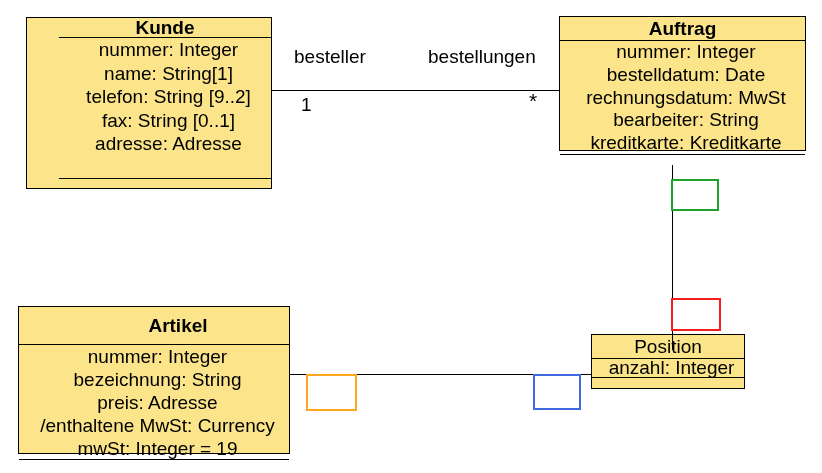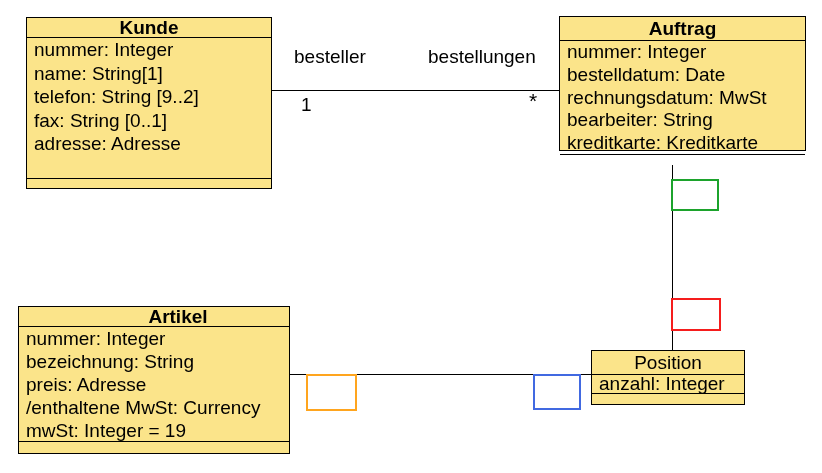--- a/index.html
+++ b/index.html
@@ -9,43 +9,43 @@
     font-family:"Liberation Sans",sans-serif;color:#000;overflow:hidden;
   }
   
   .cls{position:absolute;background:#FBE48A;border:1.5px solid #000;}
   .cls .title{
     font-size:19px;font-weight:bold;text-align:center;
     border-bottom:1.5px solid #000;display:flex;align-items:center;justify-content:center;
     white-space:nowrap;
   }
   .cls .title.plain{font-weight:normal;}
-  .cls .attrs{border-bottom:1.5px solid #000;padding:0 0 0 7px;font-size:19px;white-space:nowrap;overflow:hidden;}
+  .cls .attrs{border-bottom:1.5px solid #000;padding:0 0 0 7px;font-size:19px;white-space:nowrap;overflow:hidden;text-align:center;}
   .cls .attr{white-space:nowrap;}
   .cls .ops{}
 
-  #kunde{left:26px;top:17px;width:246px;height:172px;}
+  #kunde{left:26px;top:17px;width:246px;height:172px;padding-left:32px;}
   #kunde .title{height:20px;}
   #kunde .attrs{height:141px;}
   #kunde .attr{line-height:23.5px;}
   #kunde .ops{height:8px;}
 
   #auftrag{left:559px;top:16px;width:247px;height:135px;}
   #auftrag .title{height:24px;}
   #auftrag .attrs{height:114px;}
   #auftrag .attr{line-height:22.8px;}
   #auftrag .ops{height:9px;}
 
   #artikel{left:18px;top:306px;width:272px;height:148px;}
-  #artikel .title{height:20px;padding-left:48px;}
+  #artikel .title{height:38px;padding-left:48px;}
   #artikel .attrs{height:115px;}
   #artikel .attr{line-height:23px;}
   #artikel .ops{height:9px;}
 
-  #position{left:591px;top:350px;width:154px;height:55px;}
+  #position{left:591px;top:334px;width:154px;height:55px;}
   #position .title{height:24px;}
   #position .attrs{height:19px;}
   #position .attr{line-height:18px;}
   #position .ops{height:9px;}
 
   
   .hline{position:absolute;height:0;border-top:1.5px solid #000;}
   .vline{position:absolute;width:0;border-left:1.5px solid #000;}
   #line-kunde-auftrag{left:272px;top:90px;width:287px;}
   #line-auftrag-position{left:672px;top:165px;height:185px;}

